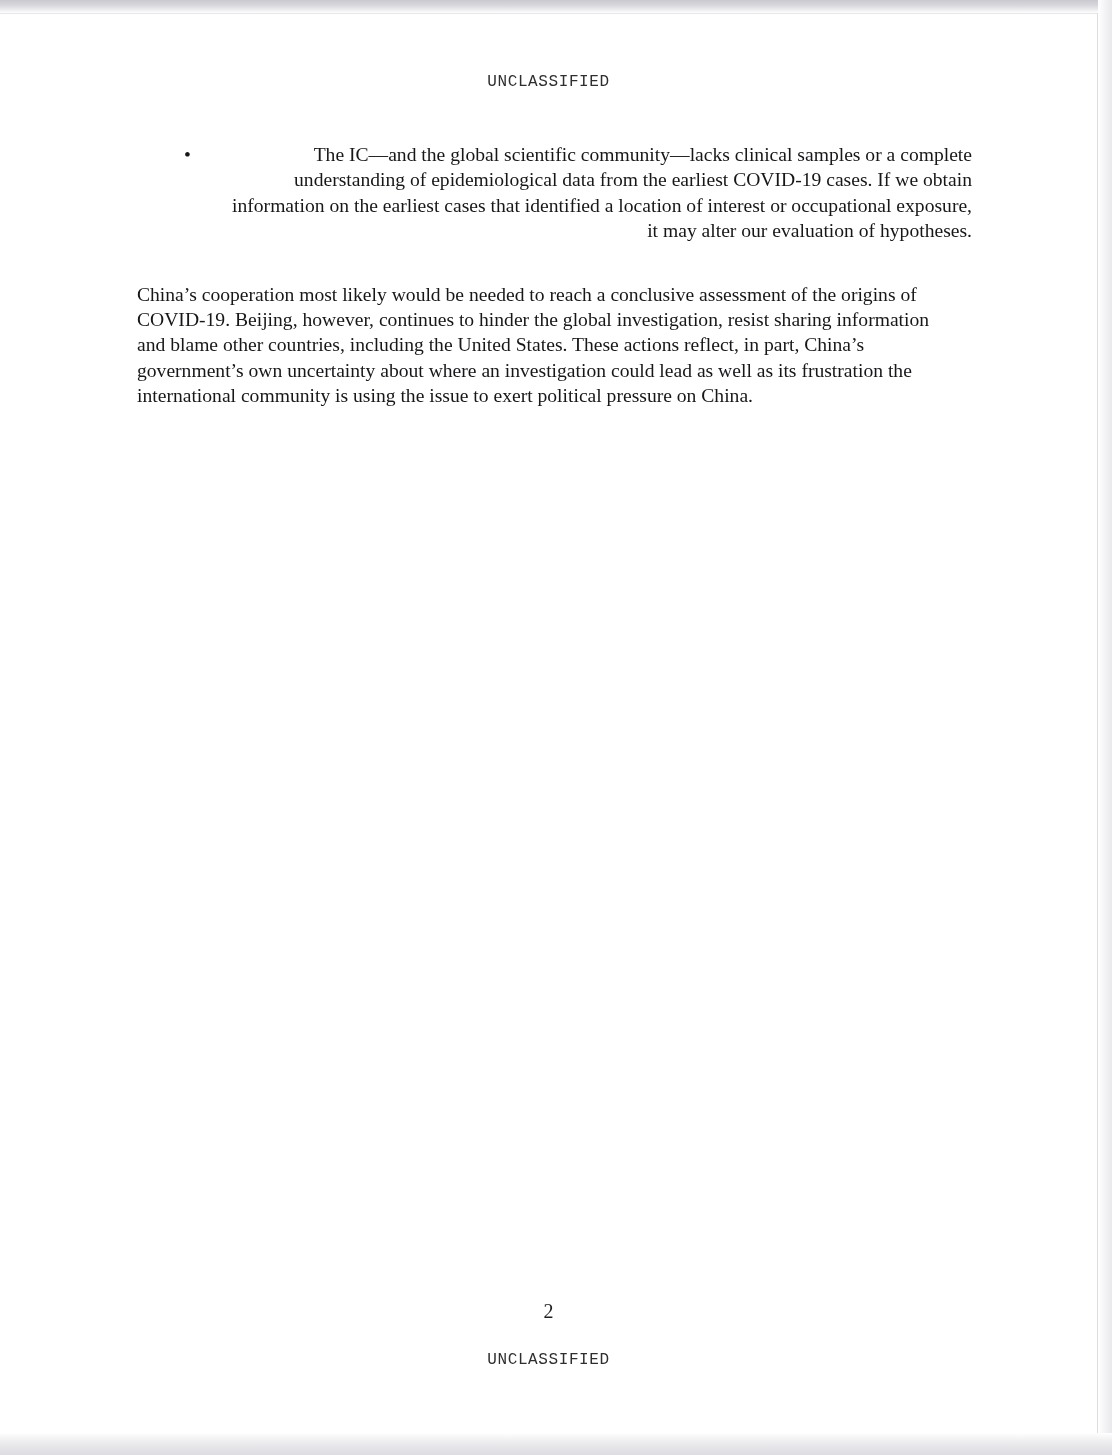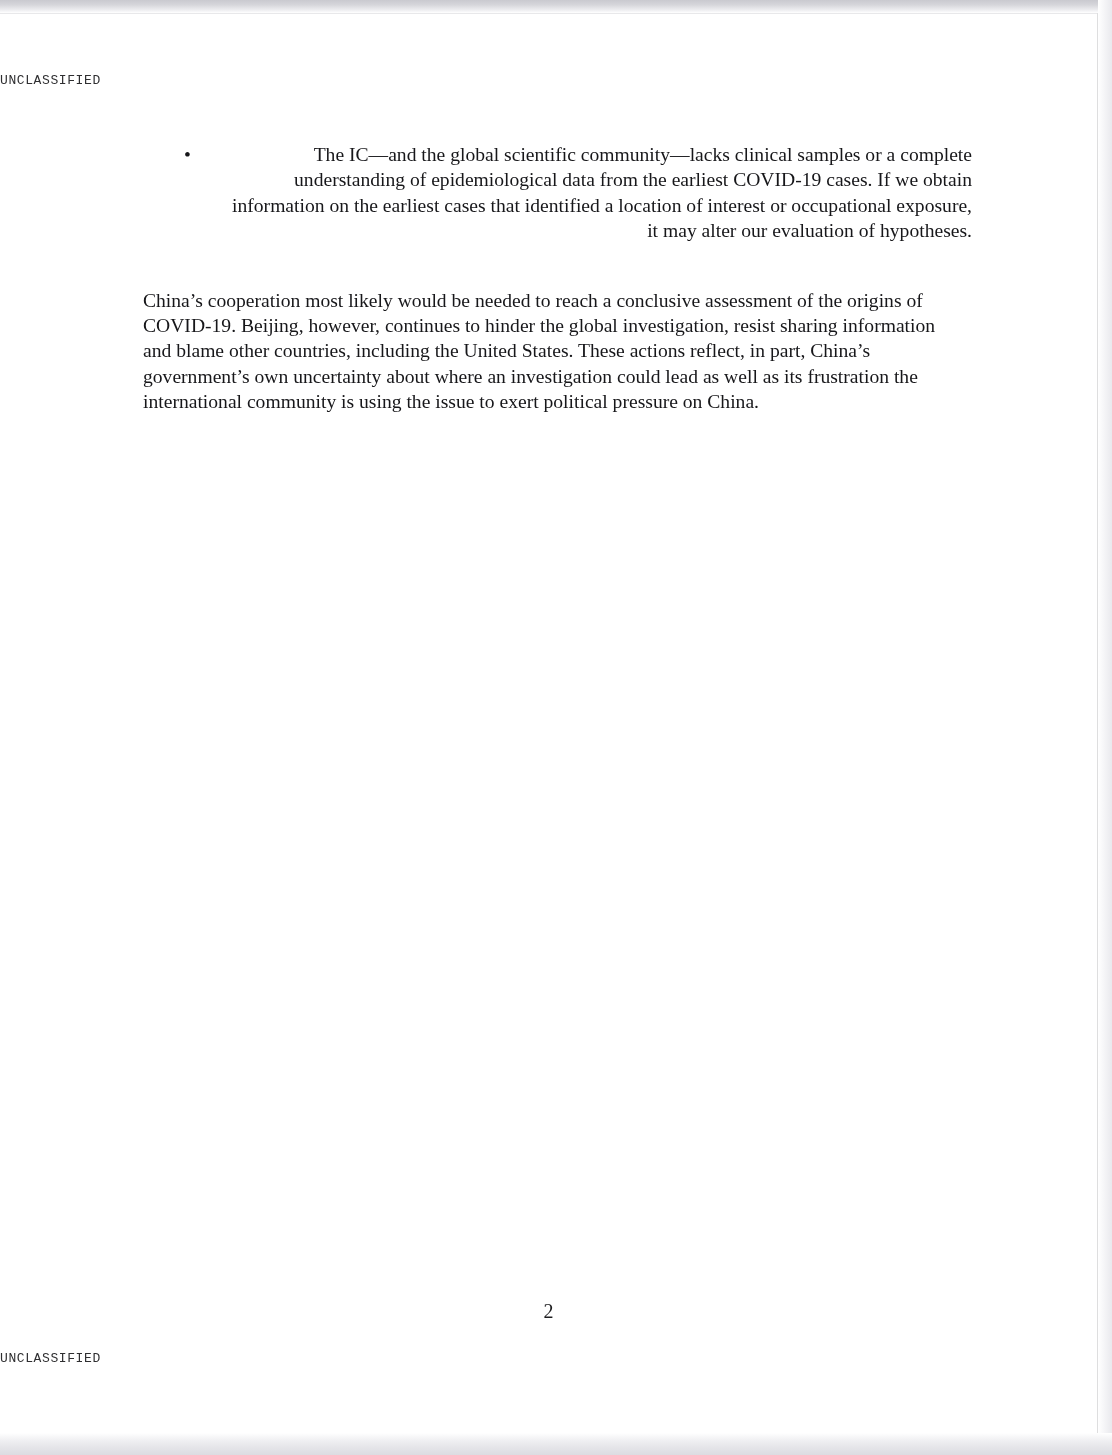--- a/index.html
+++ b/index.html
@@ -67,22 +67,23 @@
     left: 0;
     width: 1097px;
     height: 1419px;
     background: #ffffff;
   }
 
   .classification {
     position: absolute;
     left: 0;
     width: 1097px;
+    text-align: center;
     font-family: "Liberation Mono", "DejaVu Sans Mono", monospace;
-    font-size: 13px;
+    font-size: 16px;
     letter-spacing: 0.6px;
     color: #2e2e30;
   }
   .classification-header { top: 59px; }
   .classification-footer { top: 1337px; }
 
   .page-number {
     position: absolute;
     left: 0;
     top: 1286px;
@@ -120,21 +121,21 @@
     font-size: 19.6px;
     line-height: 25.4px;
     color: #17171a;
   }
   ul.bullets li .bullet-text {
     display: block;
     text-align: right;
   }
 
   .para {
-    margin: 17px;
+    margin: 11px;
     font-size: 19.6px;
     line-height: 25.4px;
     text-align: left;
   }
   .para-spacer { height: 27px; }
 </style>
 </head>
 <body>
 
 <div class="viewer">

